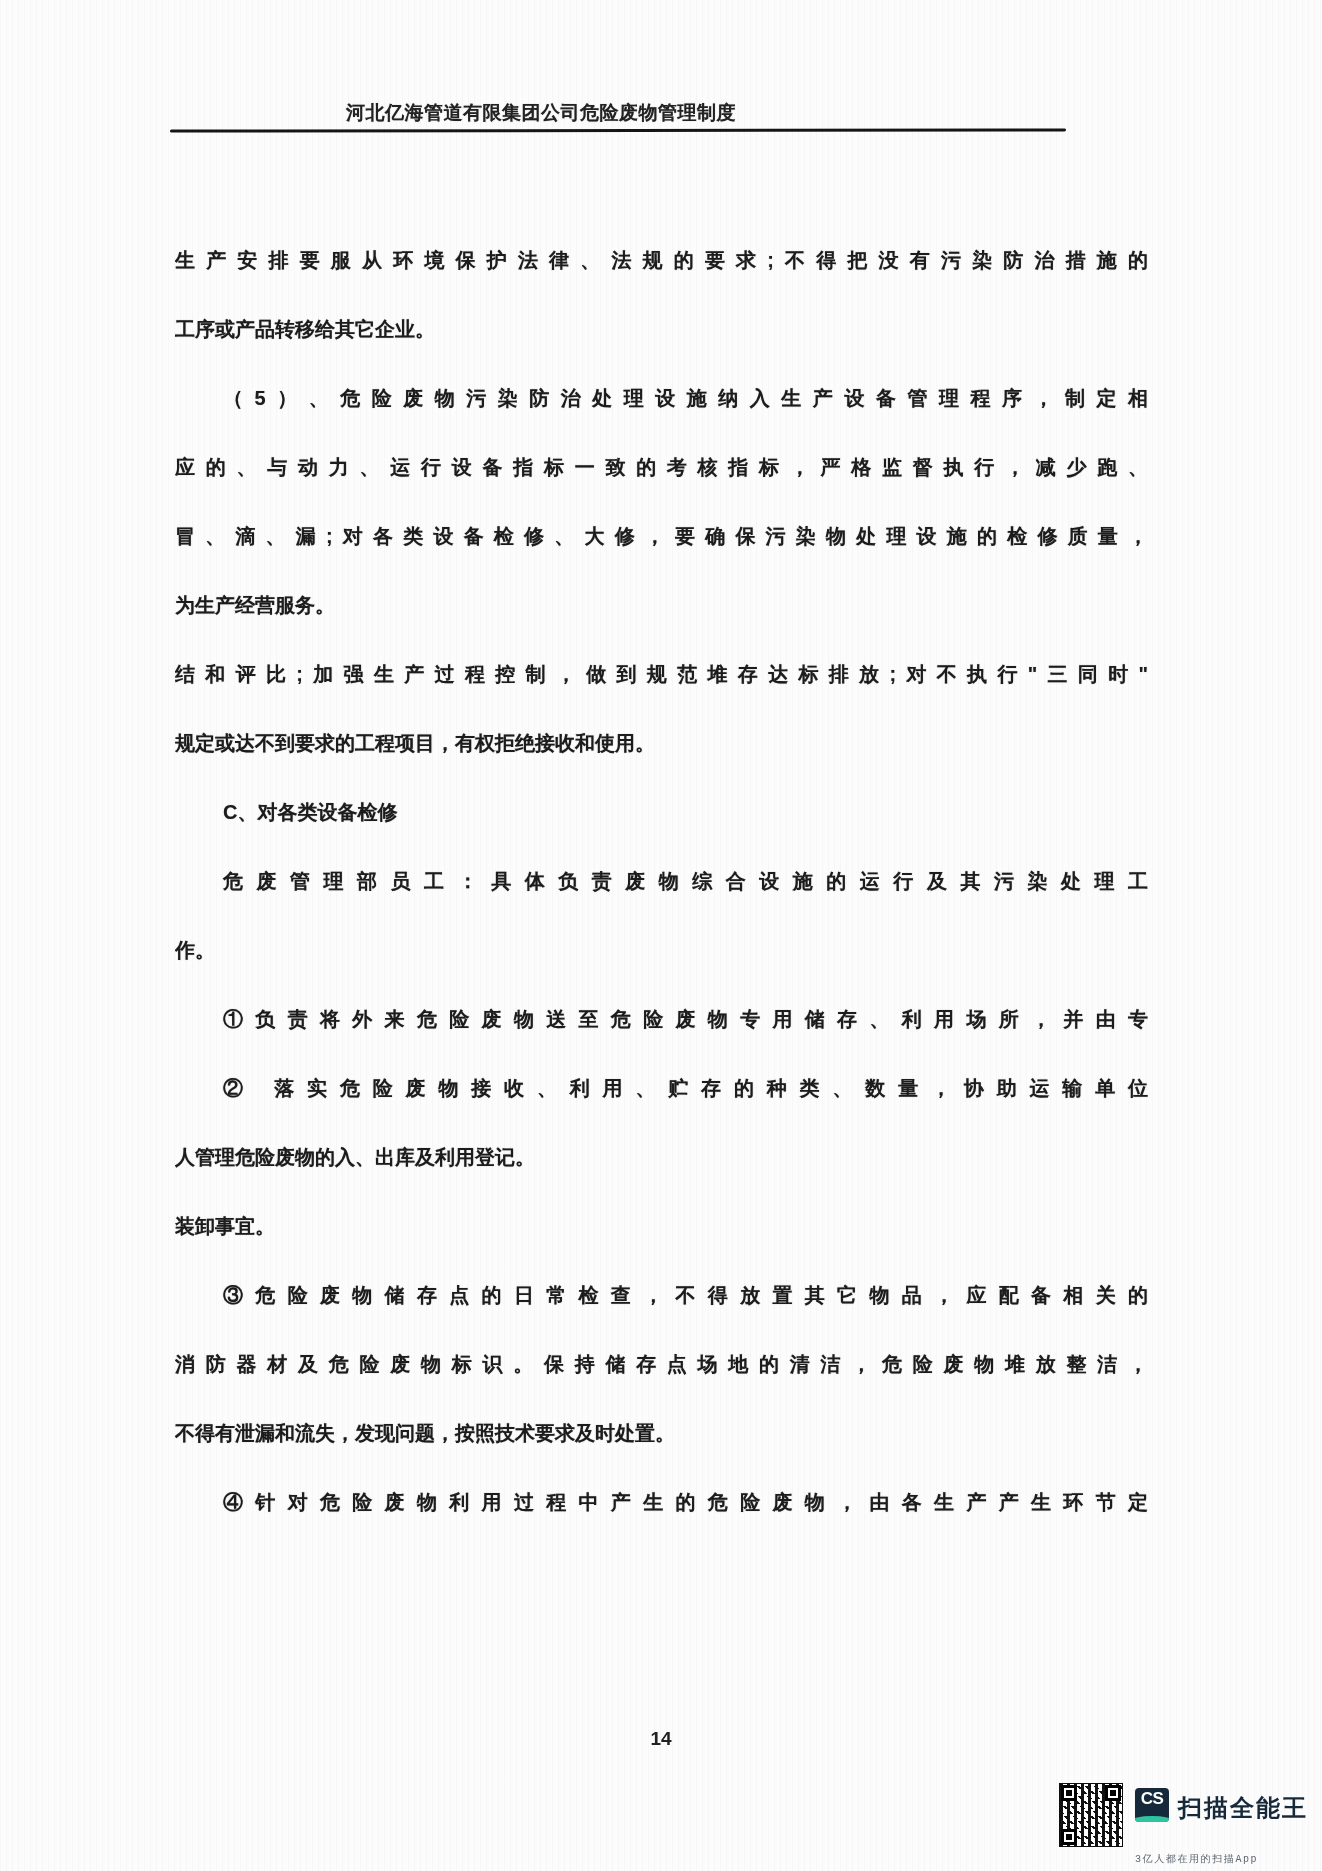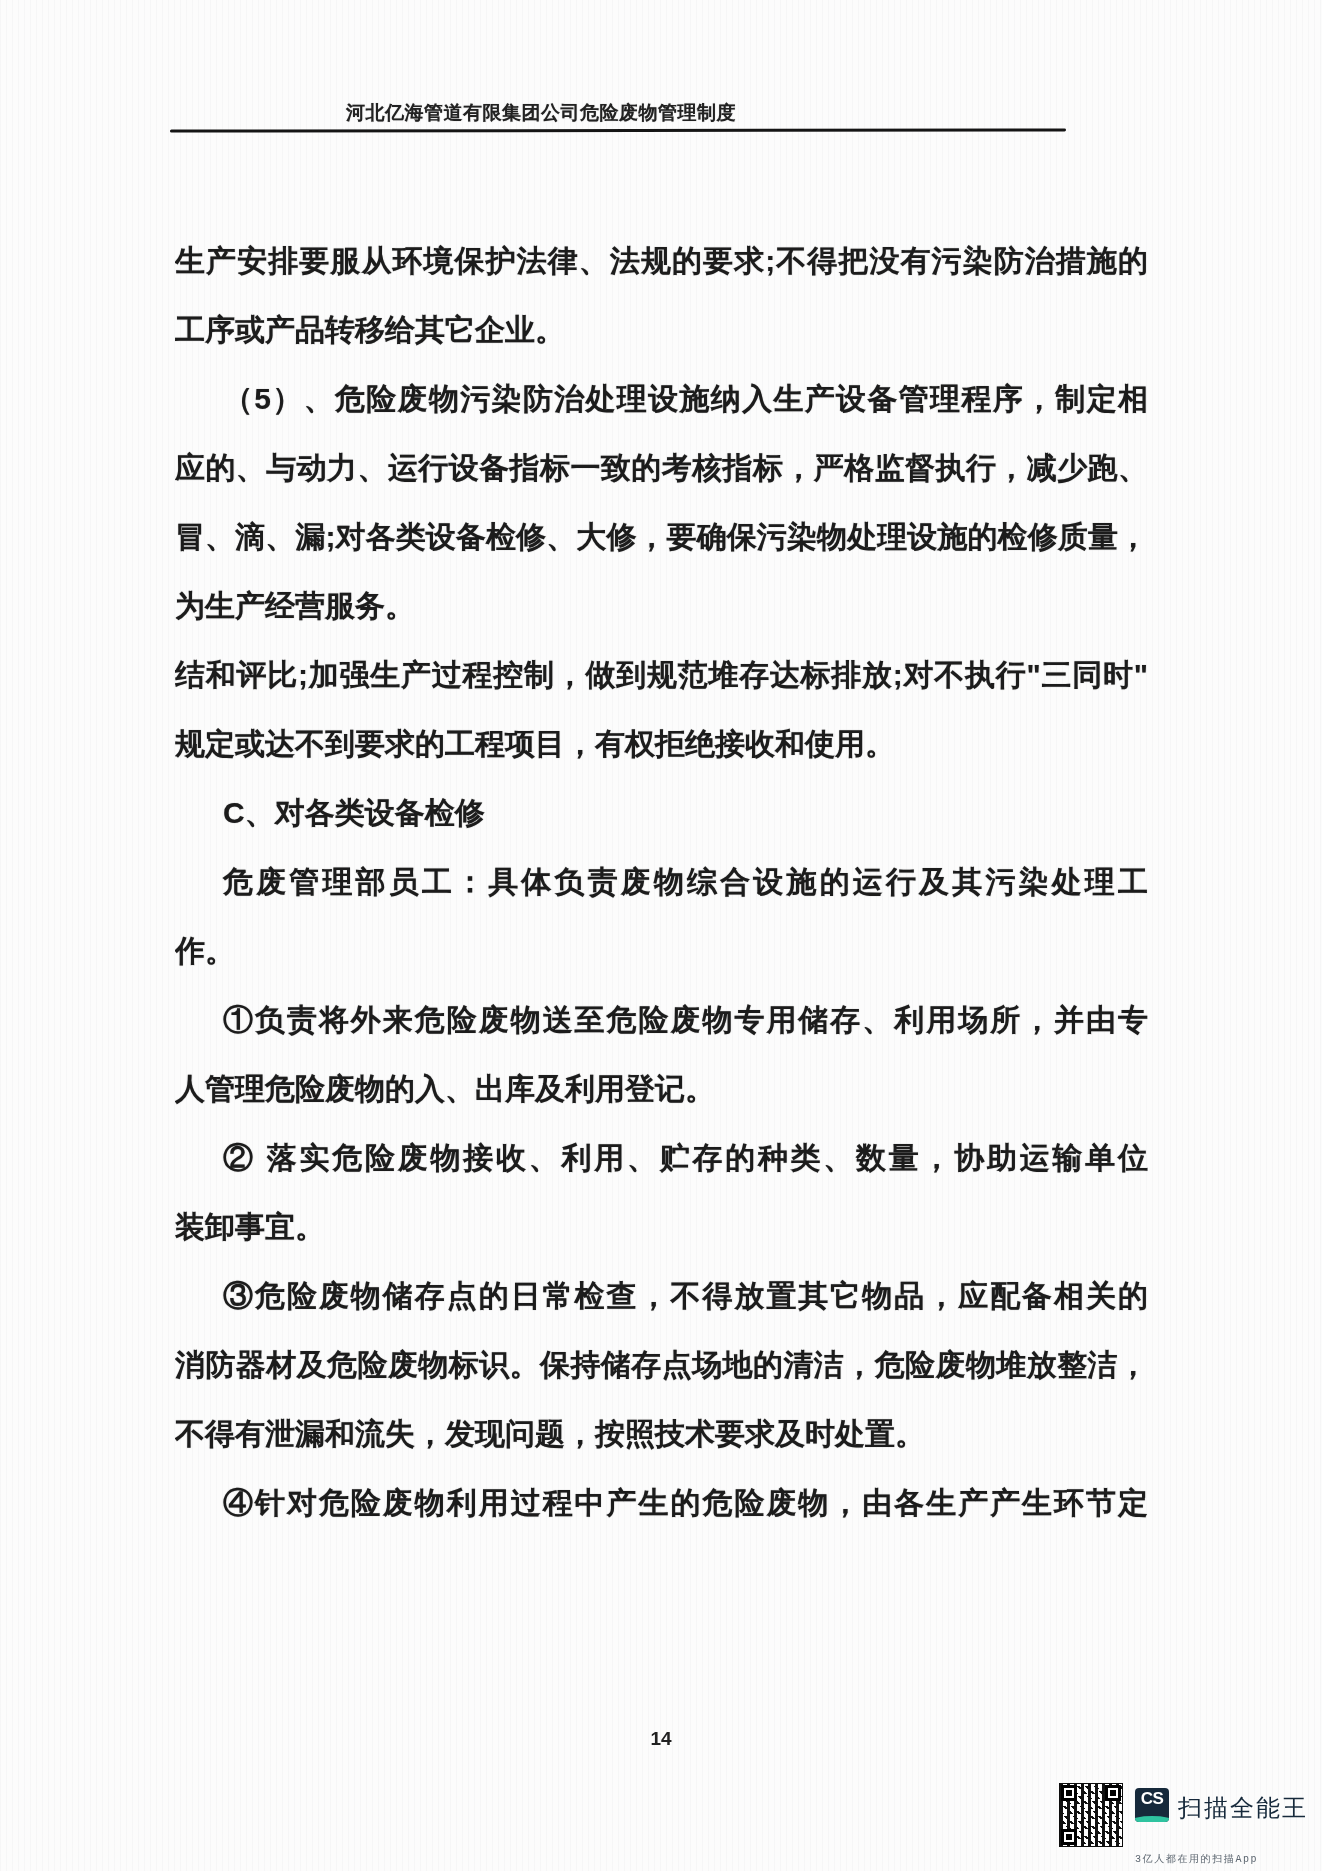--- a/index.html
+++ b/index.html
@@ -41,21 +41,21 @@
   
   .body-text {
     position: absolute;
     left: 175px;
     top: 226px;
     width: 973px;
   }
   .line {
     height: 69px;
     line-height: 69px;
-    font-size: 30px;
+    font-size: 20px;
     font-weight: 600;
     white-space: normal;
     color: #1c1c1c;
     text-shadow: 0 0 1px rgba(25,25,25,.45);
     overflow: hidden;
   }
   .line.justify { text-align: justify; text-align-last: justify; }
   .line.indent  { padding-left: 48px; }
   
   .page-number {
@@ -123,21 +123,21 @@
     left: -4px; bottom: -4px;
     width: 42px; height: 10px;
     background: var(--logo-accent, #2fc3a0);
     border-radius: 50% 50% 0 0;
   }
   .brand {
     position: absolute;
     left: 1178px;
     top: 1792px;
     font-size: 24px;
-    font-weight: 400;
+    font-weight: 700;
     color: var(--logo-bg, #16293b);
     letter-spacing: 2px;
     white-space: nowrap;
   }
   .tagline {
     position: absolute;
     left: 1135px;
     top: 1852px;
     font-size: 10px;
     color: #5a646e;
@@ -160,22 +160,22 @@
       <div class="line indent justify">（5）、危险废物污染防治处理设施纳入生产设备管理程序，制定相</div>
       <div class="line justify">应的、与动力、运行设备指标一致的考核指标，严格监督执行，减少跑、</div>
       <div class="line justify">冒、滴、漏;对各类设备检修、大修，要确保污染物处理设施的检修质量，</div>
       <div class="line">为生产经营服务。</div>
       <div class="line justify">结和评比;加强生产过程控制，做到规范堆存达标排放;对不执行"三同时"</div>
       <div class="line">规定或达不到要求的工程项目，有权拒绝接收和使用。</div>
       <div class="line indent">C、对各类设备检修</div>
       <div class="line indent justify">危废管理部员工：具体负责废物综合设施的运行及其污染处理工</div>
       <div class="line">作。</div>
       <div class="line indent justify">①负责将外来危险废物送至危险废物专用储存、利用场所，并由专</div>
+      <div class="line indent justify">② 落实危险废物接收、利用、贮存的种类、数量，协助运输单位</div>
       <div class="line">人管理危险废物的入、出库及利用登记。</div>
-      <div class="line indent justify">② 落实危险废物接收、利用、贮存的种类、数量，协助运输单位</div>
       <div class="line">装卸事宜。</div>
       <div class="line indent justify">③危险废物储存点的日常检查，不得放置其它物品，应配备相关的</div>
       <div class="line justify">消防器材及危险废物标识。保持储存点场地的清洁，危险废物堆放整洁，</div>
       <div class="line">不得有泄漏和流失，发现问题，按照技术要求及时处置。</div>
       <div class="line indent justify">④针对危险废物利用过程中产生的危险废物，由各生产产生环节定</div>
     </div>
 
   <div class="page-number">14</div>
 
   <div class="qr">

